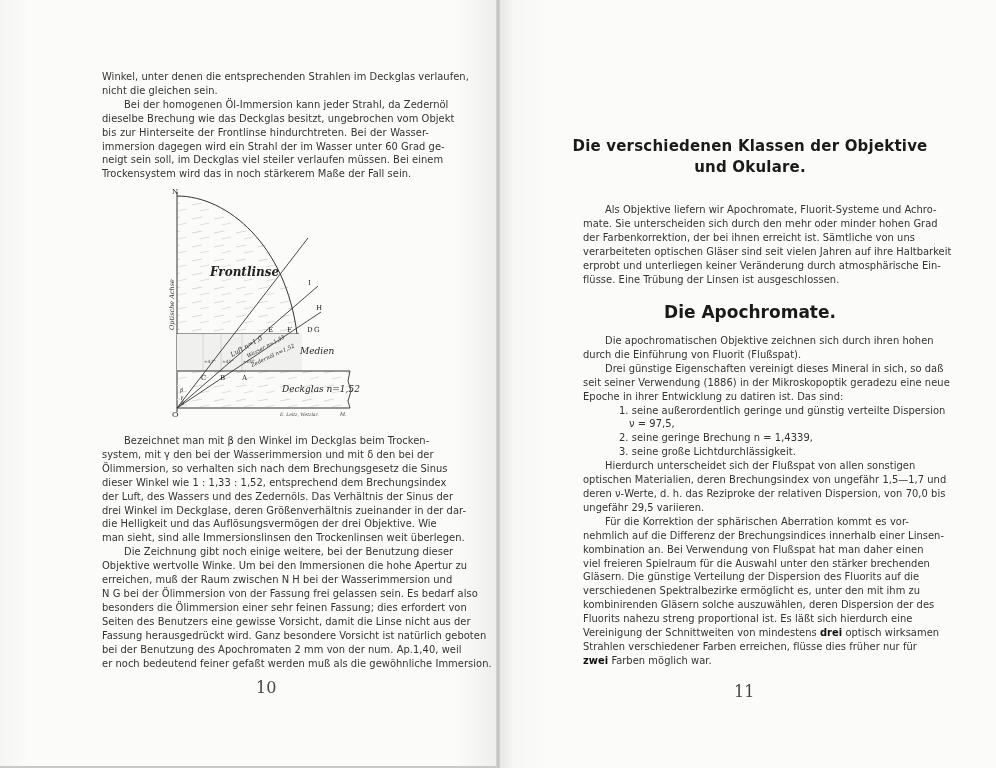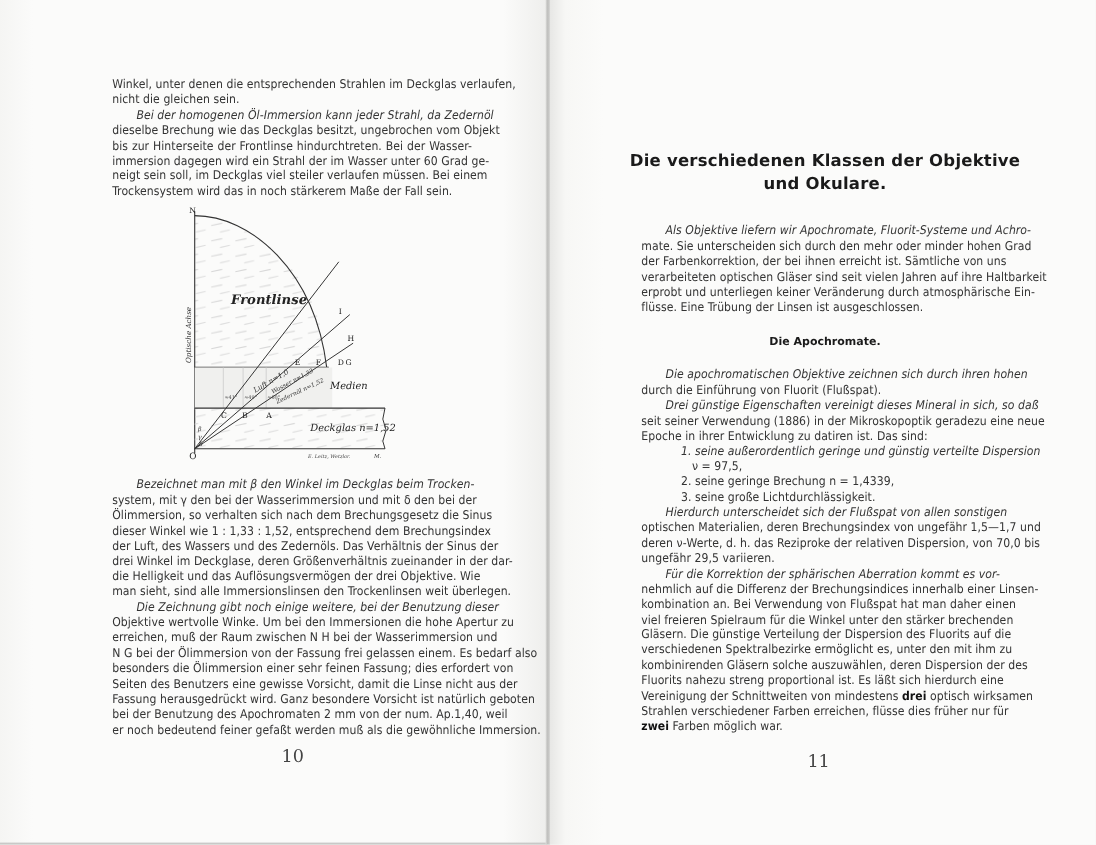--- a/index.html
+++ b/index.html
@@ -7,31 +7,31 @@
          font-family:"DejaVu Sans Condensed","DejaVu Sans", sans-serif; color:#2a2a2a; }
   .page { position:absolute; top:0; height:768px; background:#fbfbfa; }
   #left-page { left:0; width:497px; background:linear-gradient(to right,#f5f5f3 0%,#fbfbfa 6%,#fbfbfa 92%,#eeeeec 100%); }
   #right-page { left:499px; width:497px; background:linear-gradient(to right,#e6e6e4 0%,#f7f7f5 3%,#fbfbfa 10%,#fbfbfa 100%); }
   .gutter { position:absolute; left:496px; top:0; width:4px; height:768px; background:linear-gradient(to right,#dcdcda,#bdbdbb,#d8d8d6); }
   .bottom-edge { position:absolute; left:0; bottom:0; width:497px; height:2px; background:#c9c9c7; }
 
   .text { position:absolute; font-size:11px; line-height:13.9px; text-align:justify; letter-spacing:0.05px; color:#333; }
   .line { display:block; text-align:justify; text-align-last:justify; white-space:nowrap; }
   .line.last { text-align-last:left; }
-  .line.ind { padding-left:22px;font-style:italic; }
+  .line.ind { padding-left:22px; }
 
   #left-top { left:102px; top:70px; width:327px; }
   #left-bottom { left:102px; top:434px; width:327px; }
   #right-intro { left:583px; top:203px; width:326px; }
   #right-apo { left:583px; top:334px; width:326px; }
 
   .title { position:absolute; left:560px; width:380px; text-align:center; font-family:"DejaVu Sans", sans-serif;
            font-weight:bold; color:#1a1a1a; }
   #main-title { top:136px; font-size:15px; line-height:21px; letter-spacing:0.2px; }
-  #sub-title { top:303px; font-size:10px; line-height:18px; left:560px; width:380px;text-align:center; }
+  #sub-title { top:303px; font-size:17px; line-height:18px; left:560px; width:380px;text-align:center; }
 
   .pagenum { position:absolute; font-family:"DejaVu Serif", serif; font-size:16px; color:#444; }
   #pnum-left { left:256px; top:678px; }
   #pnum-right { left:734px; top:682px; }
 
   #diagram { position:absolute; left:168px; top:186px; width:192px; height:232px; }
   .list-sub { display:block; padding-left:36px; }
   b.bold { font-weight:bold; color:#111; }
 </style>
 </head>
@@ -116,21 +116,21 @@
   <span class="line">system, mit γ den bei der Wasserimmersion und mit δ den bei der</span>
   <span class="line">Ölimmersion, so verhalten sich nach dem Brechungsgesetz die Sinus</span>
   <span class="line">dieser Winkel wie 1 : 1,33 : 1,52, entsprechend dem Brechungsindex</span>
   <span class="line">der Luft, des Wassers und des Zedernöls. Das Verhältnis der Sinus der</span>
   <span class="line">drei Winkel im Deckglase, deren Größenverhältnis zueinander in der dar-</span>
   <span class="line">die Helligkeit und das Auflösungsvermögen der drei Objektive. Wie</span>
   <span class="line">man sieht, sind alle Immersionslinsen den Trockenlinsen weit überlegen.</span>
   <span class="line ind">Die Zeichnung gibt noch einige weitere, bei der Benutzung dieser</span>
   <span class="line">Objektive wertvolle Winke. Um bei den Immersionen die hohe Apertur zu</span>
   <span class="line">erreichen, muß der Raum zwischen N H bei der Wasserimmersion und</span>
-  <span class="line">N G bei der Ölimmersion von der Fassung frei gelassen einem. Es bedarf also</span>
+  <span class="line">N G bei der Ölimmersion von der Fassung frei gelassen sein. Es bedarf also</span>
   <span class="line">besonders die Ölimmersion einer sehr feinen Fassung; dies erfordert von</span>
   <span class="line">Seiten des Benutzers eine gewisse Vorsicht, damit die Linse nicht aus der</span>
   <span class="line">Fassung herausgedrückt wird. Ganz besondere Vorsicht ist natürlich geboten</span>
   <span class="line">bei der Benutzung des Apochromaten 2 mm von der num. Ap.1,40, weil</span>
   <span class="line">er noch bedeutend feiner gefaßt werden muß als die gewöhnliche Immersion.</span>
 </div>
 
 <div class="pagenum" id="pnum-left">10</div>
 
 <div class="title" id="main-title">
@@ -159,21 +159,21 @@
   <span class="list-sub" style="padding-left:46px">ν = 97,5,</span>
   <span class="list-sub">2. seine geringe Brechung n = 1,4339,</span>
   <span class="list-sub">3. seine große Lichtdurchlässigkeit.</span>
   <span class="line ind">Hierdurch unterscheidet sich der Flußspat von allen sonstigen</span>
   <span class="line">optischen Materialien, deren Brechungsindex von ungefähr 1,5—1,7 und</span>
   <span class="line">deren ν-Werte, d. h. das Reziproke der relativen Dispersion, von 70,0 bis</span>
   <span class="line last">ungefähr 29,5 variieren.</span>
   <span class="line ind">Für die Korrektion der sphärischen Aberration kommt es vor-</span>
   <span class="line">nehmlich auf die Differenz der Brechungsindices innerhalb einer Linsen-</span>
   <span class="line">kombination an. Bei Verwendung von Flußspat hat man daher einen</span>
-  <span class="line">viel freieren Spielraum für die Winkel unter den stärker brechenden</span>
+  <span class="line">viel freieren Spielraum für die Auswahl unter den stärker brechenden</span>
   <span class="line">Gläsern. Die günstige Verteilung der Dispersion des Fluorits auf die</span>
   <span class="line">verschiedenen Spektralbezirke ermöglicht es, unter den mit ihm zu</span>
   <span class="line">kombinirenden Gläsern solche auszuwählen, deren Dispersion der des</span>
   <span class="line">Fluorits nahezu streng proportional ist. Es läßt sich hierdurch eine</span>
   <span class="line"><span>Vereinigung der Schnittweiten von mindestens </span><b class="bold">drei</b><span> optisch wirksamen</span></span>
   <span class="line">Strahlen verschiedener Farben erreichen, flüsse dies früher nur für</span>
   <span class="line last"><b class="bold">zwei</b><span> Farben möglich war.</span></span>
 </div>
 
 <div class="pagenum" id="pnum-right">11</div>

